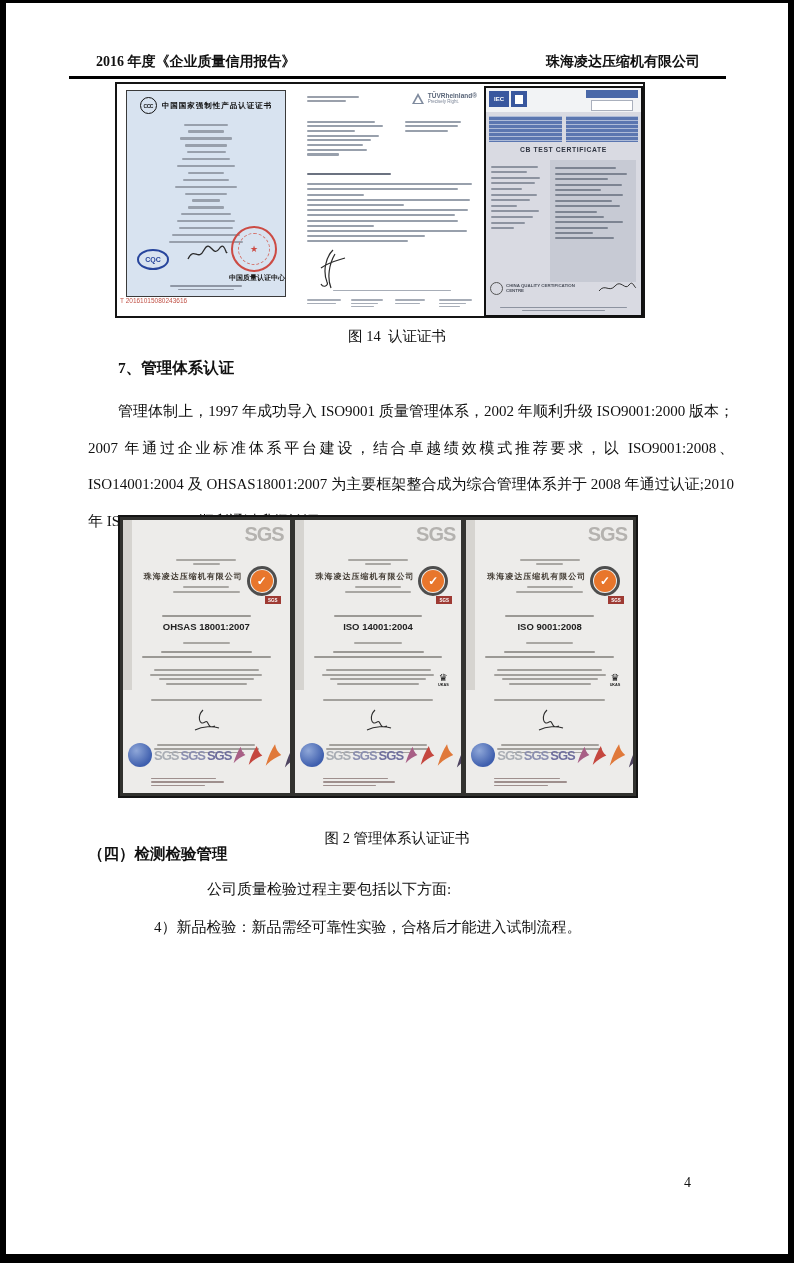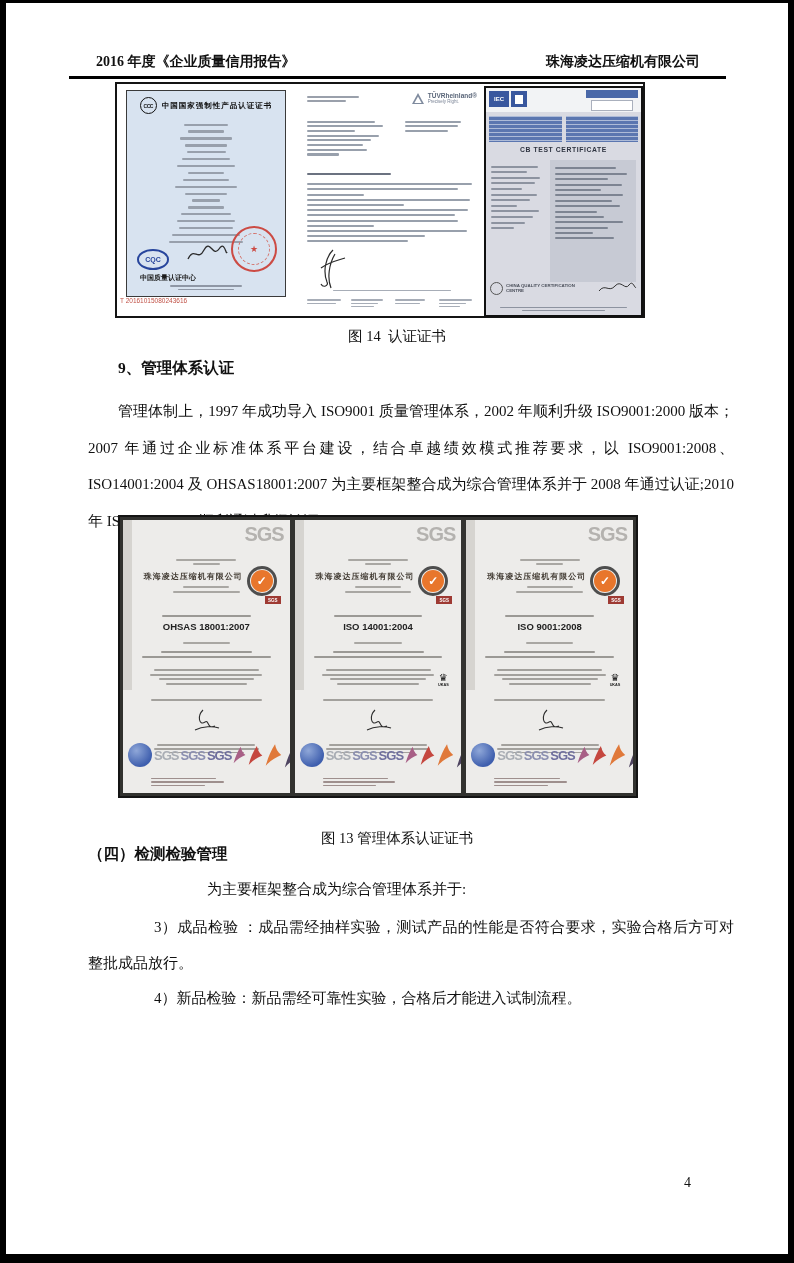--- a/index.html
+++ b/index.html
@@ -36,21 +36,21 @@
   
   .ccc{left:9px;top:6px;width:160px;height:207px;background:#d8e3f0;border:1px solid #3a3a3a;box-sizing:border-box;}
   .ccc-head{position:absolute;top:6px;left:0;right:0;display:flex;justify-content:center;align-items:center;gap:5px;}
   .ccc-logo{width:15px;height:15px;border:1.5px solid #111;border-radius:50%;font-size:5px;font-weight:bold;display:flex;align-items:center;justify-content:center;letter-spacing:-.5px;color:#111;font-family:"Liberation Sans",sans-serif;}
   .ccc-title{font-size:7.5px;font-weight:bold;letter-spacing:1px;color:#0d0d0d;}
   .ccc-bars{position:absolute;top:28px;left:14px;right:14px;--h:2.3px;--g:4.6px;}
   .cqc-logo{position:absolute;left:10px;bottom:26px;width:28px;height:17px;border:2px solid #27459c;border-radius:50%;color:#27459c;font-weight:bold;font-size:7px;display:flex;align-items:center;justify-content:center;font-family:"Liberation Sans",sans-serif;}
   .ccc-sign{position:absolute;left:58px;bottom:32px;}
   .stamp{position:absolute;right:8px;bottom:24px;width:46px;height:46px;border:2px solid #cc4b44;border-radius:50%;box-sizing:border-box;display:flex;align-items:center;justify-content:center;}
   .stamp-inner{width:30px;height:30px;border:1px dashed #d4756d;border-radius:50%;display:flex;align-items:center;justify-content:center;color:#cc4b44;font-size:9px;}
-  .ccc-center{position:absolute;bottom:13px;left:13px;right:0;text-align:left;font-size:7px;font-weight:bold;color:#1b1b1b;}
+  .ccc-center{position:absolute;bottom:13px;left:13px;right:0;text-align:right;font-size:7px;font-weight:bold;color:#1b1b1b;}
   .ccc-footbars{position:absolute;bottom:4px;left:30px;right:30px;--h:1.7px;--g:1.6px;--c:#8f97a5;}
   .ccc-serial{position:absolute;left:3px;top:213px;font-size:6.5px;color:#c05045;font-family:"Liberation Sans",sans-serif;white-space:pre;}
   
   .tuv{left:186px;top:6px;width:178px;height:222px;background:#fff;}
   .tuv-corner{position:absolute;left:4px;top:4px;width:56px;--h:2px;--g:2.2px;--c:#9aa0ab;}
   .tuv-logo{position:absolute;right:4px;top:2px;display:flex;gap:3px;align-items:flex-start;}
   .tuv-brand{font-size:6.5px;font-weight:bold;color:#5a6679;font-family:"Liberation Sans",sans-serif;}
   .tuv-tag{font-size:4.5px;color:#7a8496;font-family:"Liberation Sans",sans-serif;}
   .tuv-addr{position:absolute;left:4px;top:28px;width:80px;--h:2.1px;--g:2.6px;}
   .tuv-date{position:absolute;left:102px;top:28px;width:62px;--h:2.1px;--g:2.6px;}
@@ -288,21 +288,21 @@
       </div>
       <div class="bars cb-foot">
           <div class="tl" style="width: 92%;"></div>
           <div class="tl" style="width: 60%;"></div>
         </div>
     </div>
   </div>
 
   <div class="abs caption cap14">图 14  认证证书</div>
 
-  <div class="abs h-sec h2">9、管理体系认证</div>
+  <div class="abs h-sec h2">7、管理体系认证</div>
   <p class="abs par2">管理体制上，1997 年成功导入 ISO9001 质量管理体系，2002 年顺利升级 ISO9001:2000 版本；2007 年通过企业标准体系平台建设，结合卓越绩效模式推荐要求，以 ISO9001:2008、ISO14001:2004 及 OHSAS18001:2007 为主要框架整合成为综合管理体系并于 2008 年通过认证;2010 年 ISO9001:2008 顺利通过升级认证。</p>
 
   <div class="abs fig15">
 
     <div class="sgs-cert">
       <div class="sgs-strip"></div>
       <div class="sgs-logo">SGS</div>
       <div class="bars sgs-l1">
           <div class="tl" style="width: 90%;"></div>
           <div class="tl" style="width: 40%;"></div>
@@ -515,24 +515,23 @@
 
       </div>
       <div class="bars left sgs-bottom">
           <div class="tl" style="width: 85%;"></div>
           <div class="tl" style="width: 95%;"></div>
           <div class="tl" style="width: 70%;"></div>
         </div>
     </div>
   </div>
 
-  <div class="abs caption cap15">图 13 管理体系认证证书</div>
+  <div class="abs caption cap15">图 2 管理体系认证证书</div>
 
   <div class="abs h-sec h4">（四）检测检验管理</div>
-  <p class="abs intro">为主要框架整合成为综合管理体系并于:</p>
+  <p class="abs intro">公司质量检验过程主要包括以下方面:</p>
 
   <div class="abs items">
-    <p>3）成品检验 ：成品需经抽样实验，测试产品的性能是否符合要求，实验合格后方可对整批成品放行。</p>
     <p>4）新品检验：新品需经可靠性实验，合格后才能进入试制流程。</p>
   </div>
 
   <div class="abs pageno">4</div>
 </div>
 
 </body></html>

